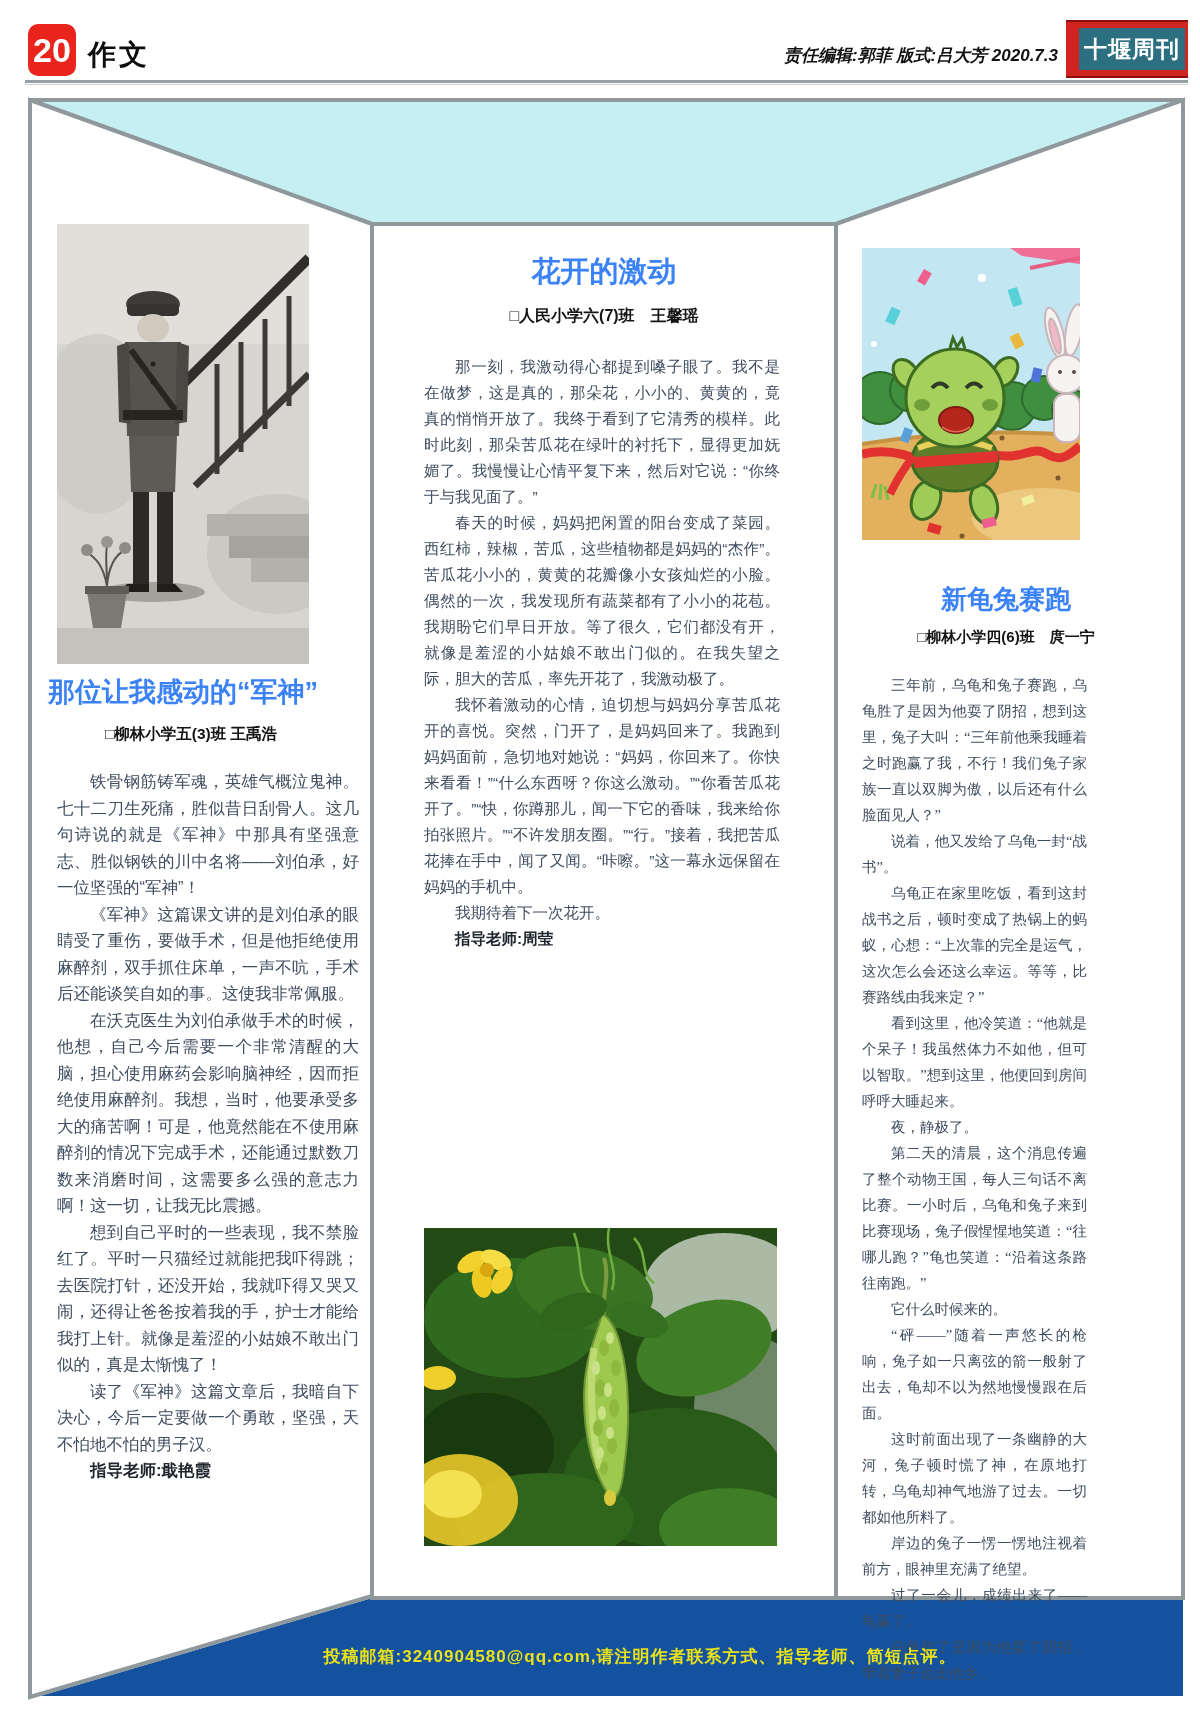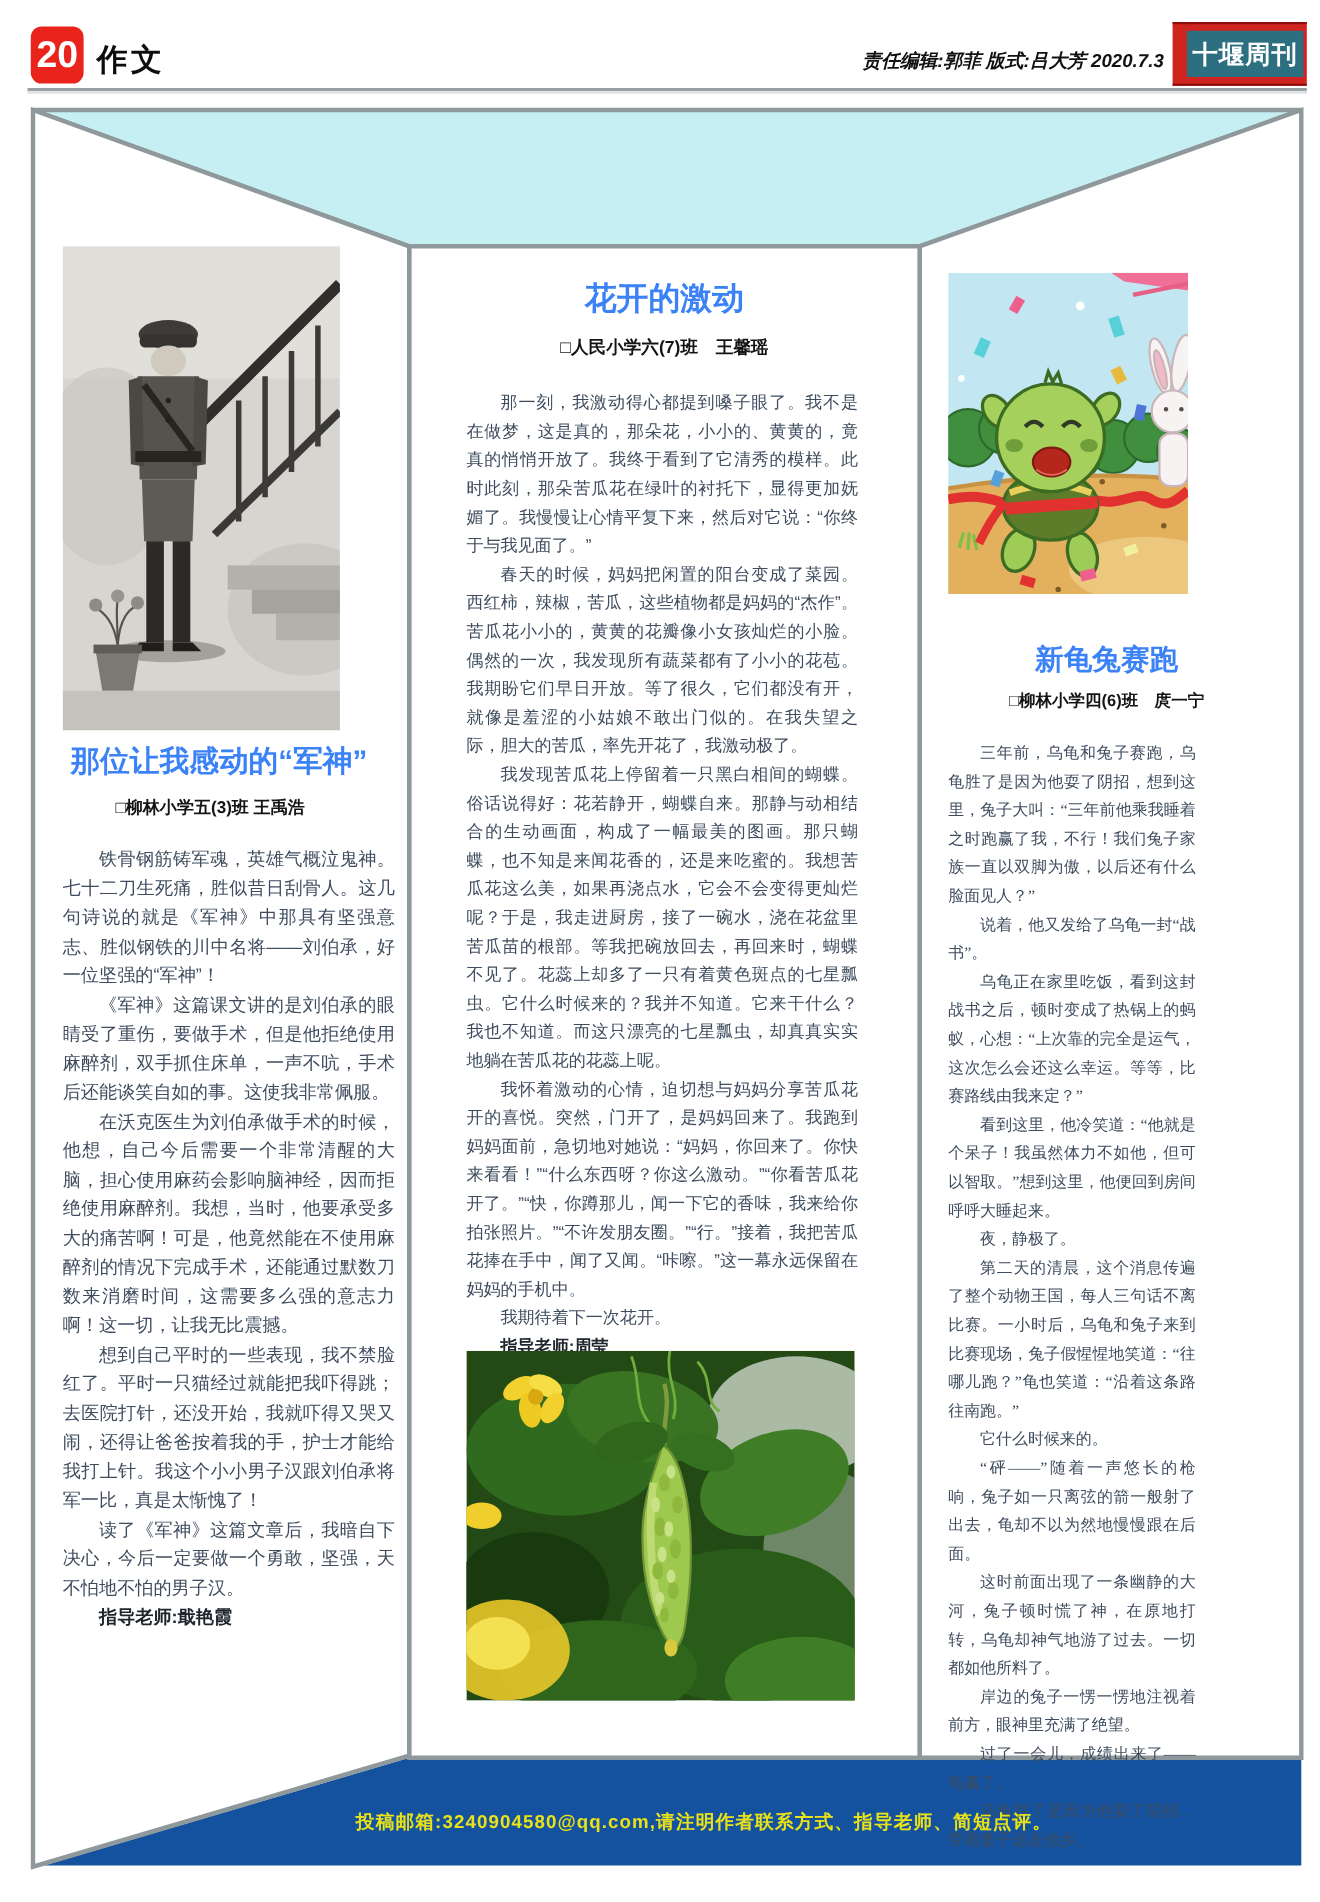--- a/index.html
+++ b/index.html
@@ -98,40 +98,39 @@
         <path d="M50 362 C 52 338, 60 330, 68 326"></path>
         <path d="M50 362 C 50 342, 48 332, 50 322"></path>
       </g>
       <circle cx="30" cy="326" r="6" fill="#8d8b86"></circle>
       <circle cx="68" cy="324" r="6" fill="#8d8b86"></circle>
       <circle cx="50" cy="318" r="6" fill="#97958f"></circle>
       <rect x="0" y="404" width="252" height="36" fill="#c4c2bc"></rect>
     </svg>
   </div>
 
-  <div class="title" style="left:48px;top:674px;width:302px;font-size:27px;">那位让我感动的“军神”</div>
+  <div class="title" style="left:32px;top:674px;width:302px;font-size:27px;">那位让我感动的“军神”</div>
   <div class="byline" style="left:40px;top:724px;width:302px;font-size:15.5px;">□柳林小学五(3)班 王禹浩</div>
   <div class="artbody col-left" style="left:57px;top:768px;width:302px;">
     <div>
         <p class="para">铁骨钢筋铸军魂，英雄气概泣鬼神。七十二刀生死痛，胜似昔日刮骨人。这几句诗说的就是《军神》中那具有坚强意志、胜似钢铁的川中名将——刘伯承，好一位坚强的“军神”！</p>
         <p class="para">《军神》这篇课文讲的是刘伯承的眼睛受了重伤，要做手术，但是他拒绝使用麻醉剂，双手抓住床单，一声不吭，手术后还能谈笑自如的事。这使我非常佩服。</p>
         <p class="para">在沃克医生为刘伯承做手术的时候，他想，自己今后需要一个非常清醒的大脑，担心使用麻药会影响脑神经，因而拒绝使用麻醉剂。我想，当时，他要承受多大的痛苦啊！可是，他竟然能在不使用麻醉剂的情况下完成手术，还能通过默数刀数来消磨时间，这需要多么强的意志力啊！这一切，让我无比震撼。</p>
-        <p class="para">想到自己平时的一些表现，我不禁脸红了。平时一只猫经过就能把我吓得跳；去医院打针，还没开始，我就吓得又哭又闹，还得让爸爸按着我的手，护士才能给我打上针。我这个小小男子汉跟刘伯承将军一比，真是太惭愧了！</p>
+        <p class="para">想到自己平时的一些表现，我不禁脸红了。平时一只猫经过就能把我吓得跳；去医院打针，还没开始，我就吓得又哭又闹，还得让爸爸按着我的手，护士才能给我打上针。就像是羞涩的小姑娘不敢出门似的，真是太惭愧了！</p>
         <p class="para">读了《军神》这篇文章后，我暗自下决心，今后一定要做一个勇敢，坚强，天不怕地不怕的男子汉。</p>
       </div>
     <div class="teacher">指导老师:戢艳霞</div>
   </div>
 
   <div class="title" style="left:419px;top:252px;width:370px;font-size:29px;">花开的激动</div>
   <div class="byline" style="left:419px;top:306px;width:370px;font-size:16px;">□人民小学六(7)班　王馨瑶</div>
   <div class="artbody col-center" style="left:424px;top:354px;width:356px;">
     <div>
         <p class="para">那一刻，我激动得心都提到嗓子眼了。我不是在做梦，这是真的，那朵花，小小的、黄黄的，竟真的悄悄开放了。我终于看到了它清秀的模样。此时此刻，那朵苦瓜花在绿叶的衬托下，显得更加妩媚了。我慢慢让心情平复下来，然后对它说：“你终于与我见面了。”</p>
         <p class="para">春天的时候，妈妈把闲置的阳台变成了菜园。西红柿，辣椒，苦瓜，这些植物都是妈妈的“杰作”。苦瓜花小小的，黄黄的花瓣像小女孩灿烂的小脸。偶然的一次，我发现所有蔬菜都有了小小的花苞。我期盼它们早日开放。等了很久，它们都没有开，就像是羞涩的小姑娘不敢出门似的。在我失望之际，胆大的苦瓜，率先开花了，我激动极了。</p>
-        <p class="para">我发现苦瓜花上停留着一只黑白相间的蝴蝶。俗话说得好：花若静开，蝴蝶自来。那静与动相结合的生动画面，构成了一幅最美的图画。那只蝴蝶，也不知是来闻花香的，还是来吃蜜的。我想苦瓜花这么美，如果再浇点水，它会不会变得更灿烂呢？于是，我走进厨房，接了一碗水，浇在花盆里苦瓜苗的根部。等我把碗放回去，再回来时，蝴蝶不见了。花蕊上却多了一只有着黄色斑点的七星瓢虫。它什么时候来的？我并不知道。它来干什么？我也不知道。而这只漂亮的七星瓢虫，却真真实实地躺在苦瓜花的花蕊上呢。</p>
         <p class="para">我怀着激动的心情，迫切想与妈妈分享苦瓜花开的喜悦。突然，门开了，是妈妈回来了。我跑到妈妈面前，急切地对她说：“妈妈，你回来了。你快来看看！”“什么东西呀？你这么激动。”“你看苦瓜花开了。”“快，你蹲那儿，闻一下它的香味，我来给你拍张照片。”“不许发朋友圈。”“行。”接着，我把苦瓜花捧在手中，闻了又闻。“咔嚓。”这一幕永远保留在妈妈的手机中。</p>
         <p class="para">我期待着下一次花开。</p>
       </div>
     <div class="teacher">指导老师:周莹</div>
   </div>
 
   <div class="photo" style="left:424px;top:1228px;width:353px;height:318px;">
     <svg width="353" height="318" viewBox="0 0 353 318">
       <rect width="353" height="318" fill="#234a14"></rect>
       <ellipse cx="300" cy="60" rx="80" ry="55" fill="#cdd6c8" opacity="0.8"></ellipse>

